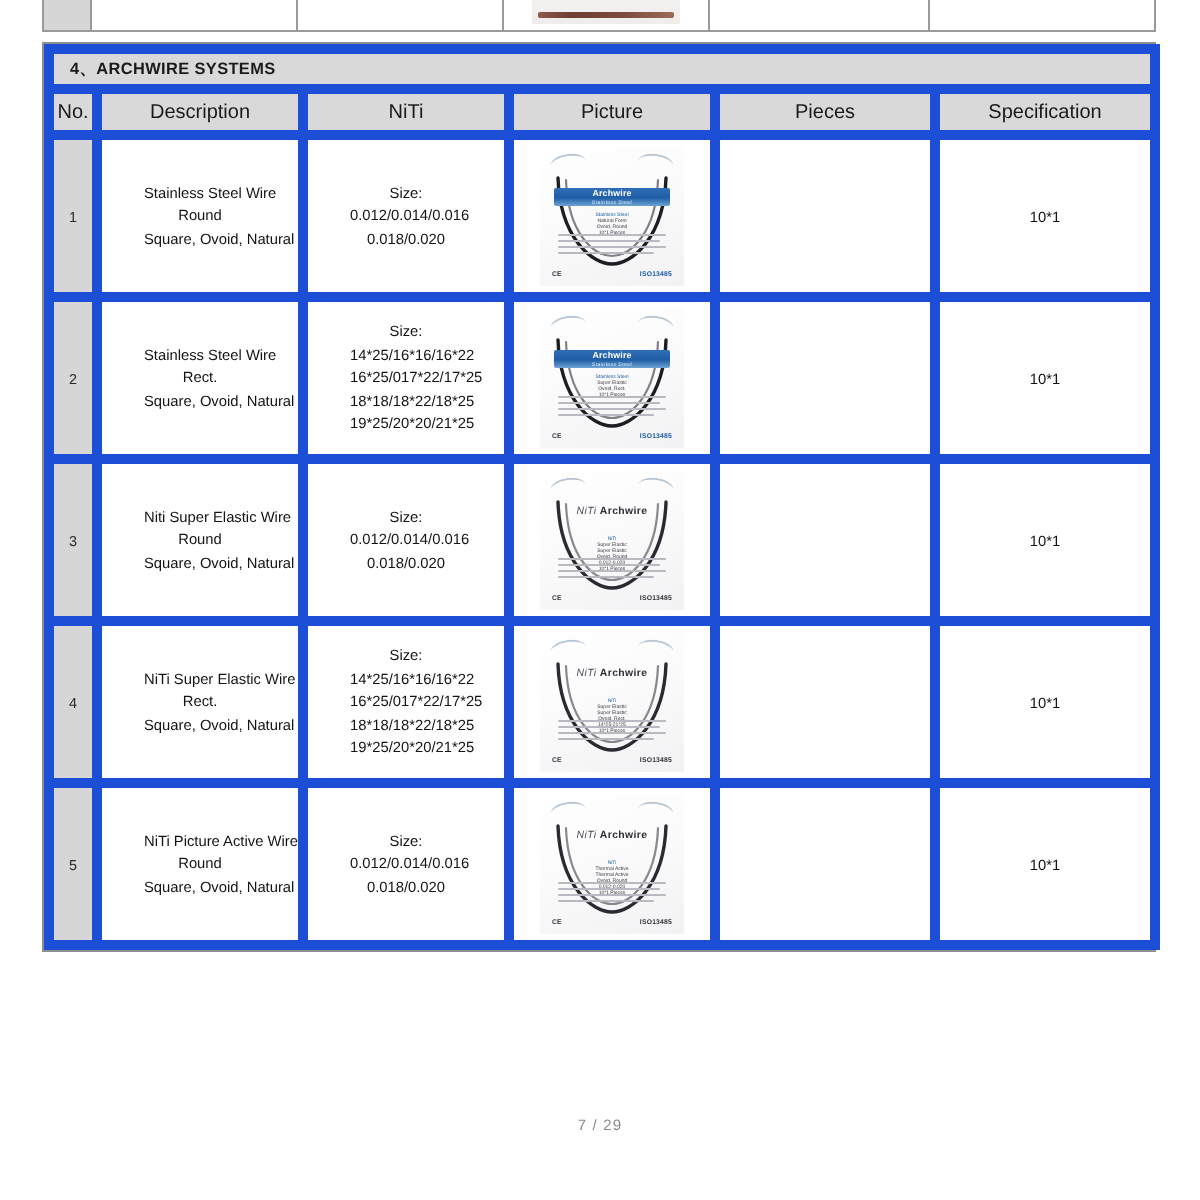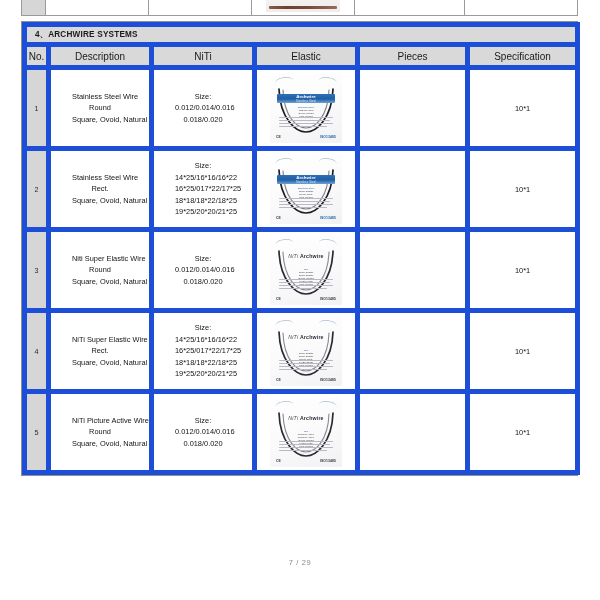--- a/index.html
+++ b/index.html
@@ -215,21 +215,21 @@
           <col class="c-spec">
       </colgroup>
       <tbody id="table-body">
           <tr class="section-row">
             <td colspan="6">4、ARCHWIRE SYSTEMS</td>
           </tr>
           <tr class="head-row">
             <th>No.</th>
             <th>Description</th>
             <th>NiTi</th>
-            <th>Elastic</th>
+            <th>Picture</th>
             <th>Pieces</th>
             <th>Specification</th>
           </tr>
           <tr class="body-row" style="height: 80px;">
             <td class="cell-no">1</td>
             <td class="cell-desc">
               <span class="ln">Stainless Steel Wire</span>
               <span class="ln">Round</span>
               <span class="ln">Square, Ovoid, Natural</span>
             </td>

